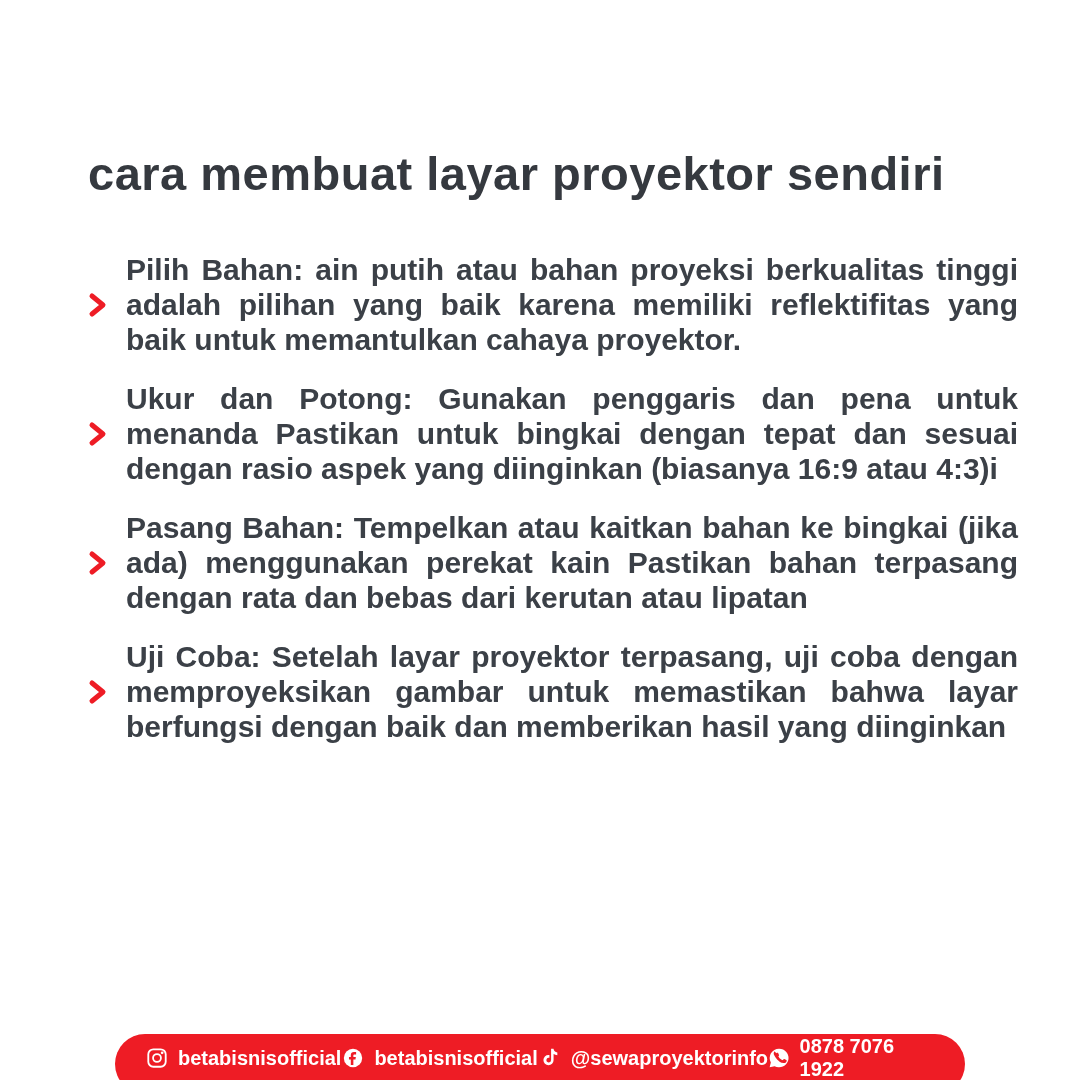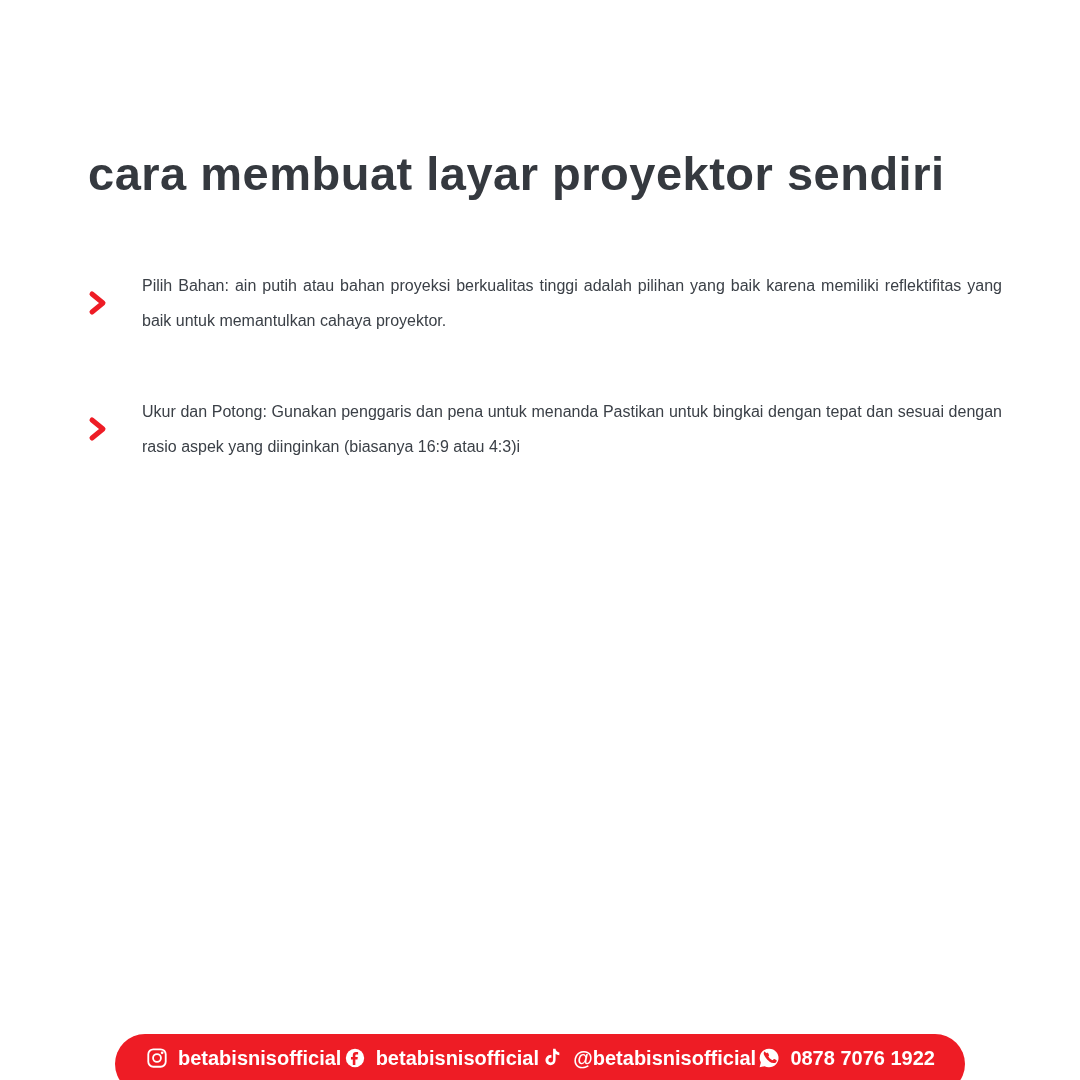--- a/index.html
+++ b/index.html
@@ -39,26 +39,26 @@
     gap: 16px;
     margin-bottom: 24px;
   }
   .chev {
     flex: 0 0 26px;
     display: flex;
     align-items: center;
     justify-content: center;
   }
   .item p {
-    margin: 16px;
+    margin: 0;
     flex: 1;
     text-align: justify;
-    font-size: 16px;
+    font-size: 30px;
     line-height: 35px;
-    font-weight: normal;
+    font-weight: bold;
     color: #3b4047;
   }
 
   .footer {
     position: absolute;
     left: 115px;
     right: 115px;
     bottom: -14px;
     height: 60px;
     background: #ee1c25;
@@ -106,22 +106,38 @@
     <div class="item">
       <span class="chev">
         <svg width="22" height="26" viewBox="0 0 22 26">
             <polyline points="6,4 17,13 6,22" fill="none" stroke="#ee1c25" stroke-width="5" stroke-linecap="round" stroke-linejoin="round"></polyline>
           </svg>
       </span>
       <p>Ukur dan Potong: Gunakan penggaris dan pena untuk menanda Pastikan untuk bingkai dengan tepat dan sesuai dengan rasio aspek yang diinginkan (biasanya 16:9 atau 4:3)i</p>
     </div>
 
 
+    <div class="item">
+      <span class="chev">
+        <svg width="22" height="26" viewBox="0 0 22 26">
+            <polyline points="6,4 17,13 6,22" fill="none" stroke="#ee1c25" stroke-width="5" stroke-linecap="round" stroke-linejoin="round"></polyline>
+          </svg>
+      </span>
+      <p>Pasang Bahan: Tempelkan atau kaitkan bahan ke bingkai (jika ada) menggunakan perekat kain   Pastikan bahan terpasang dengan rata dan bebas dari kerutan atau lipatan</p>
+    </div>
 
 
+    <div class="item">
+      <span class="chev">
+        <svg width="22" height="26" viewBox="0 0 22 26">
+            <polyline points="6,4 17,13 6,22" fill="none" stroke="#ee1c25" stroke-width="5" stroke-linecap="round" stroke-linejoin="round"></polyline>
+          </svg>
+      </span>
+      <p>Uji Coba: Setelah layar proyektor terpasang, uji coba dengan memproyeksikan gambar untuk memastikan bahwa layar berfungsi dengan baik dan memberikan hasil yang diinginkan</p>
+    </div>
 
   </div>
 
   <div class="footer">
 
     <div class="social">
       <span class="icn">
         <svg width="22" height="22" viewBox="0 0 24 24">
           <rect x="2.5" y="2.5" width="19" height="19" rx="5.5" fill="none" stroke="#ffffff" stroke-width="2"></rect>
           <circle cx="12" cy="12" r="4.3" fill="none" stroke="#ffffff" stroke-width="2"></circle>
@@ -140,21 +156,21 @@
       </span>
       <span>betabisnisofficial</span>
     </div>
 
     <div class="social">
       <span class="icn">
         <svg width="20" height="22" viewBox="0 0 24 26">
           <path d="M16.2 2c.4 2.5 2 4.1 4.6 4.4v3.2c-1.7 0-3.2-.5-4.5-1.4v7.3a6.1 6.1 0 1 1-6.1-6.1c.4 0 .8 0 1.1.1v3.3a2.8 2.8 0 1 0 2 2.7V2h2.9z" fill="#ffffff"></path>
         </svg>
       </span>
-      <span>@betabisnisofficial</span>
+      <span>@sewaproyektorinfo</span>
     </div>
 
     <div class="social">
       <span class="icn">
         <svg width="22" height="22" viewBox="0 0 24 24">
           <path d="M12 1.8A10.2 10.2 0 0 0 3.1 17L1.8 22.2 7.2 20.9A10.2 10.2 0 1 0 12 1.8z" fill="#ffffff"></path>
           <path d="M9.2 6.9c.2-.5.5-.5.7-.5h.6c.2 0 .5 0 .7.5.2.5.8 1.8.8 1.9.1.2.1.3 0 .5l-.4.6c-.1.2-.3.4-.1.7.2.3.8 1.3 1.8 2.2 1.2 1 2.1 1.3 2.4 1.5.3.1.5.1.7-.1l.8-1c.2-.2.4-.2.7-.1s1.7.8 2 1c.3.1.5.2.5.3 0 .2 0 .9-.3 1.6-.3.7-1.7 1.4-2.3 1.4-.6.1-1.3.2-2.2-.1-.5-.2-1.2-.4-2-.8-3.5-1.8-5.8-5.8-6-6.1-.2-.3-1.4-2-1.4-3.2 0-1.6.8-2.3 1-2.3z" fill="#ee1c25"></path>
         </svg>
       </span>
       <span>0878 7076 1922</span>

